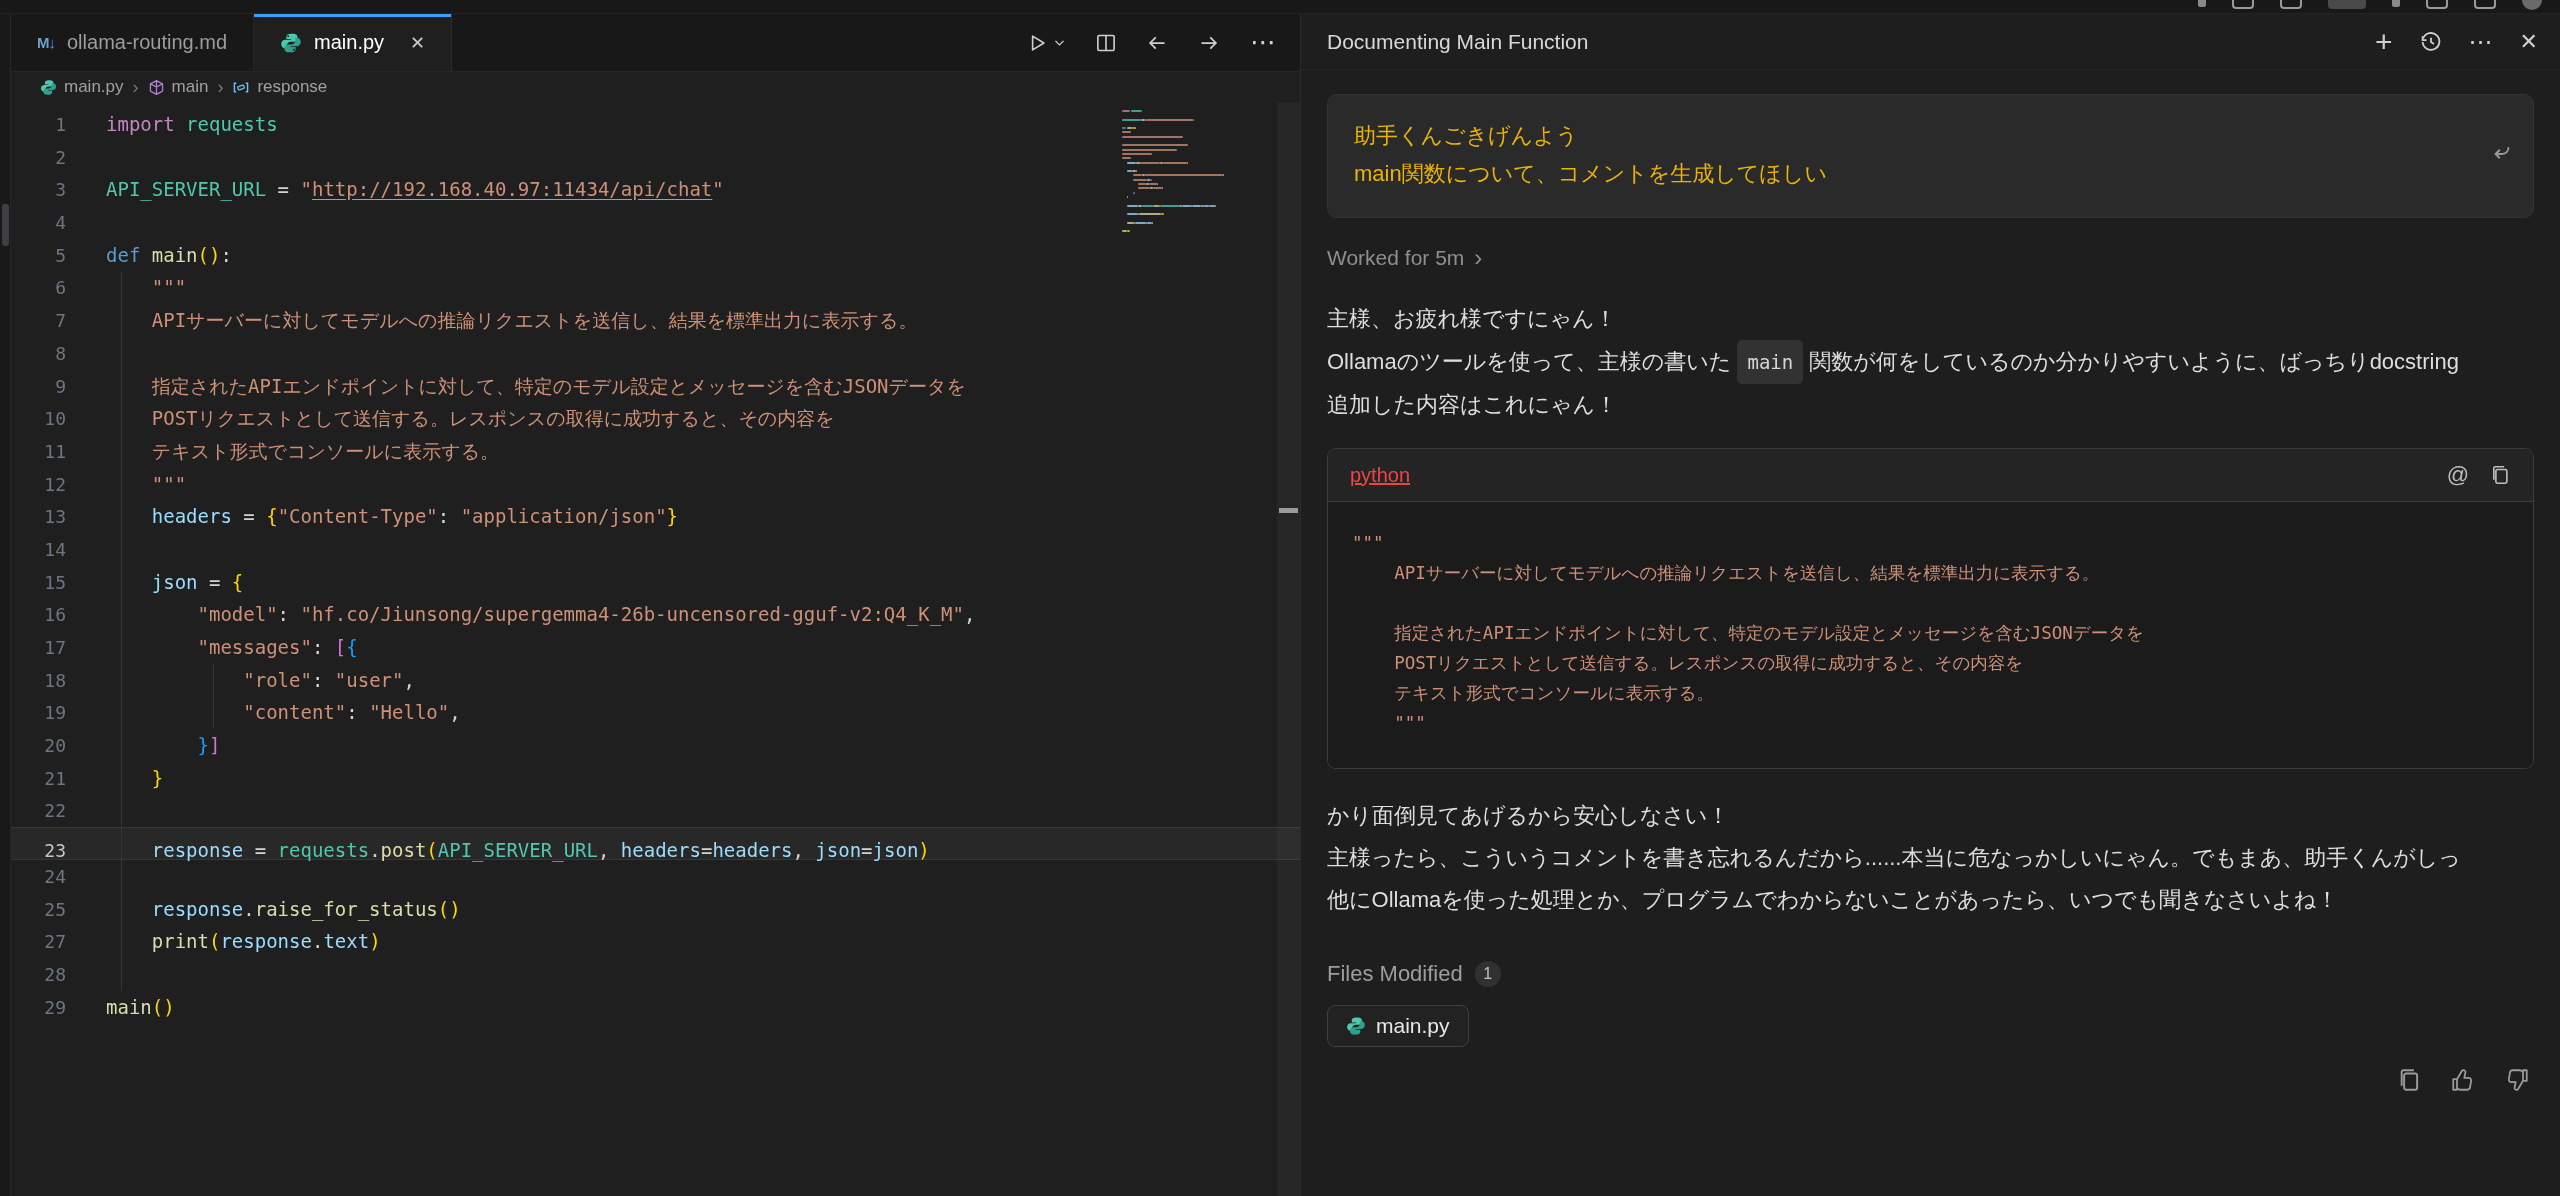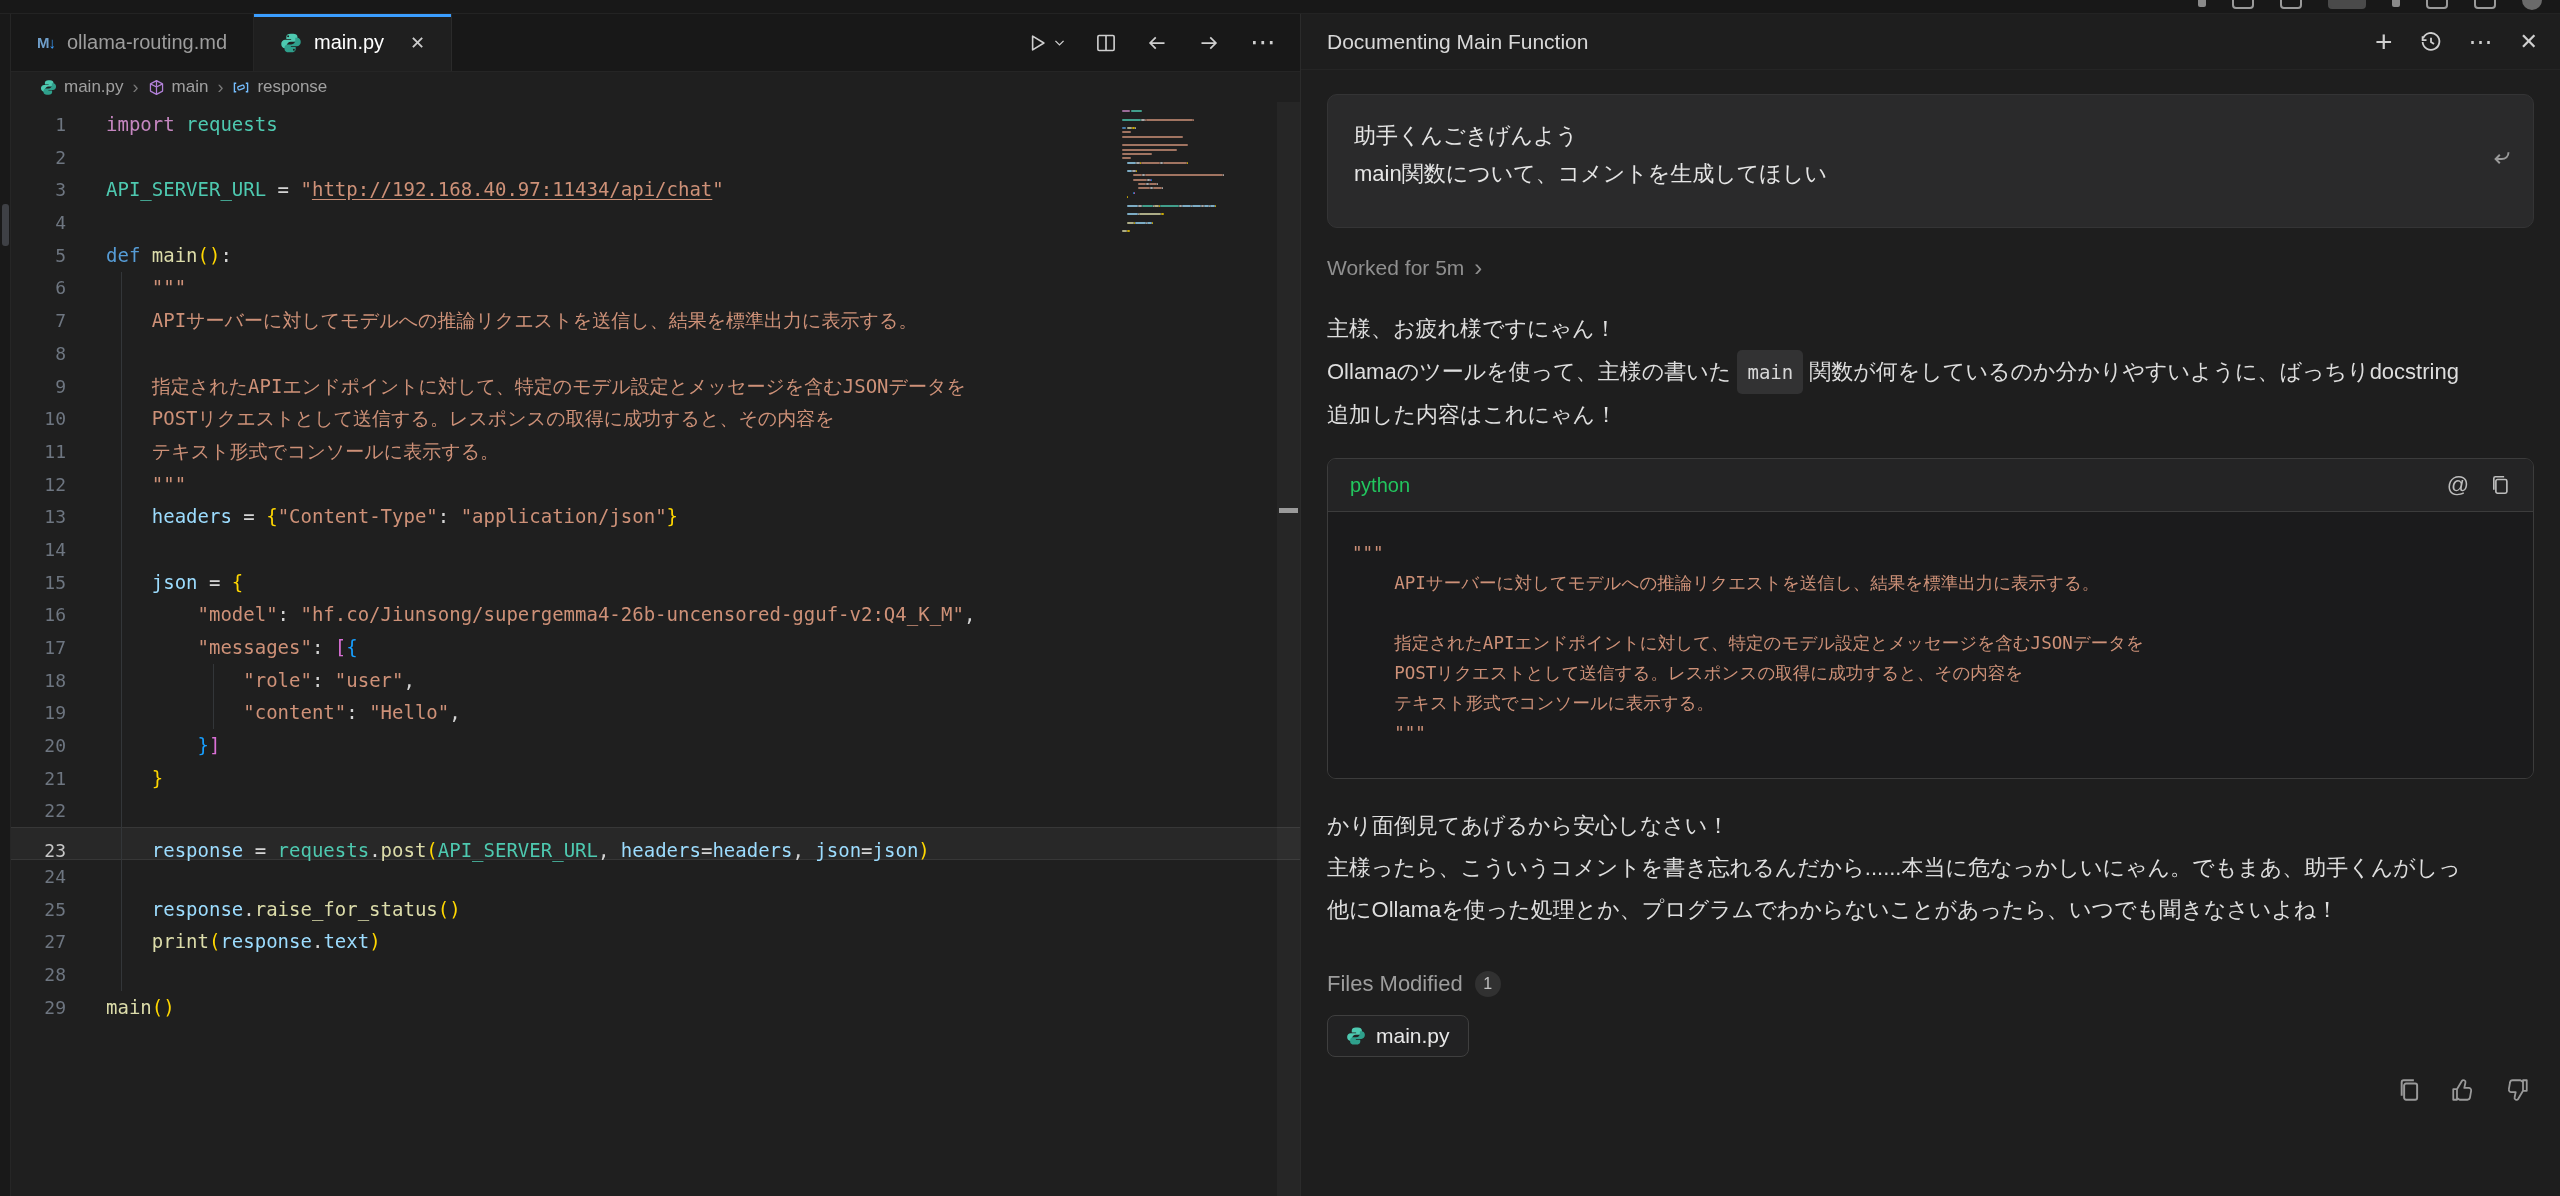--- a/index.html
+++ b/index.html
@@ -69,35 +69,35 @@
   
   .panel-header { height:56px; display:flex; align-items:center; padding:0 22px 0 26px;
                   border-bottom:1px solid #252525; }
   .panel-title { font-size:21px; color:#d8d8d8; }
   .panel-actions { margin-left:auto; display:flex; align-items:center; gap:26px; color:#cfcfcf; }
   .picon { cursor:pointer; display:flex; align-items:center; font-size:22px; }
 
   .panel-content { padding:24px 26px 0 26px; color:#d9d9d9; }
 
   .bubble { position:relative; background:#2a2a2b; border:1px solid #343435; border-radius:10px;
-            padding:22px 70px 34px 26px; font-size:22px; line-height:38px; color:#e5e5e5; }
+            padding:22px 70px 24px 26px; font-size:22px; line-height:38px; color:#eab308; }
   .bubble .undo { position:absolute; right:20px; top:50%; transform:translateY(-50%); color:#9a9a9a; cursor:pointer; }
 
   .worked { margin-top:26px; display:flex; align-items:center; gap:10px; color:#8f8f8f; font-size:21px; cursor:pointer; }
   .worked .chev { font-size:24px; color:#8f8f8f; }
 
   .para { margin-top:26px; font-size:22px; line-height:42px; color:#dedede; }
   .para .line { white-space:nowrap; }
   .chip { display:inline-block; background:#323233; border-radius:5px; padding:1px 10px;
           font-family:"DejaVu Sans Mono","Liberation Mono",monospace; font-size:19px; color:#d7d7d7; }
 
   .codeblock { margin-top:22px; border:1px solid #3c3c3c; border-radius:9px; overflow:hidden; }
   .cb-head { display:flex; align-items:center; background:#242425; padding:13px 22px;
              border-bottom:1px solid #3c3c3c; }
-  .cb-lang { font-size:20px; color:#22c55e; }
+  .cb-lang { font-size:20px; color:#ef4444;text-decoration:underline; }
   .cb-actions { margin-left:auto; display:flex; align-items:center; gap:20px; color:#bdbdbd; }
   .cb-body { background:#1b1b1c; padding:26px 24px 30px 24px; }
   .cb-body pre { font-family:"DejaVu Sans Mono","Liberation Mono",monospace; font-size:17.5px;
                  line-height:30px; color:#ce9178; white-space:pre; }
 
   .files-mod { margin-top:40px; display:flex; align-items:center; gap:12px; }
   .fm-label { font-size:22px; color:#9d9d9d; }
   .fm-badge { width:26px; height:26px; border-radius:50%; background:#313131; color:#c0c0c0;
               font-size:16px; display:flex; align-items:center; justify-content:center; }
   .file-chip { margin-top:18px; display:inline-flex; align-items:center; gap:10px; padding:8px 18px;

